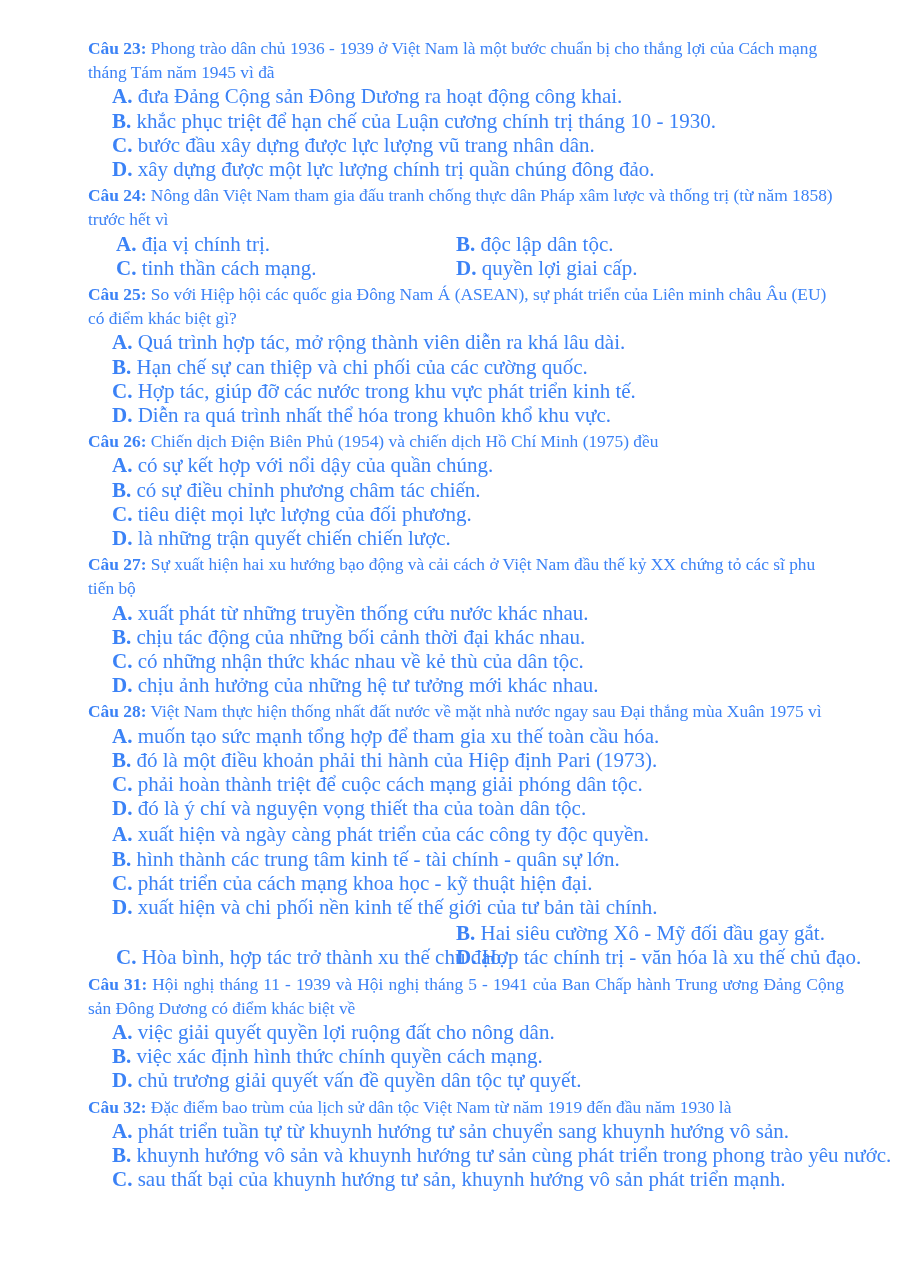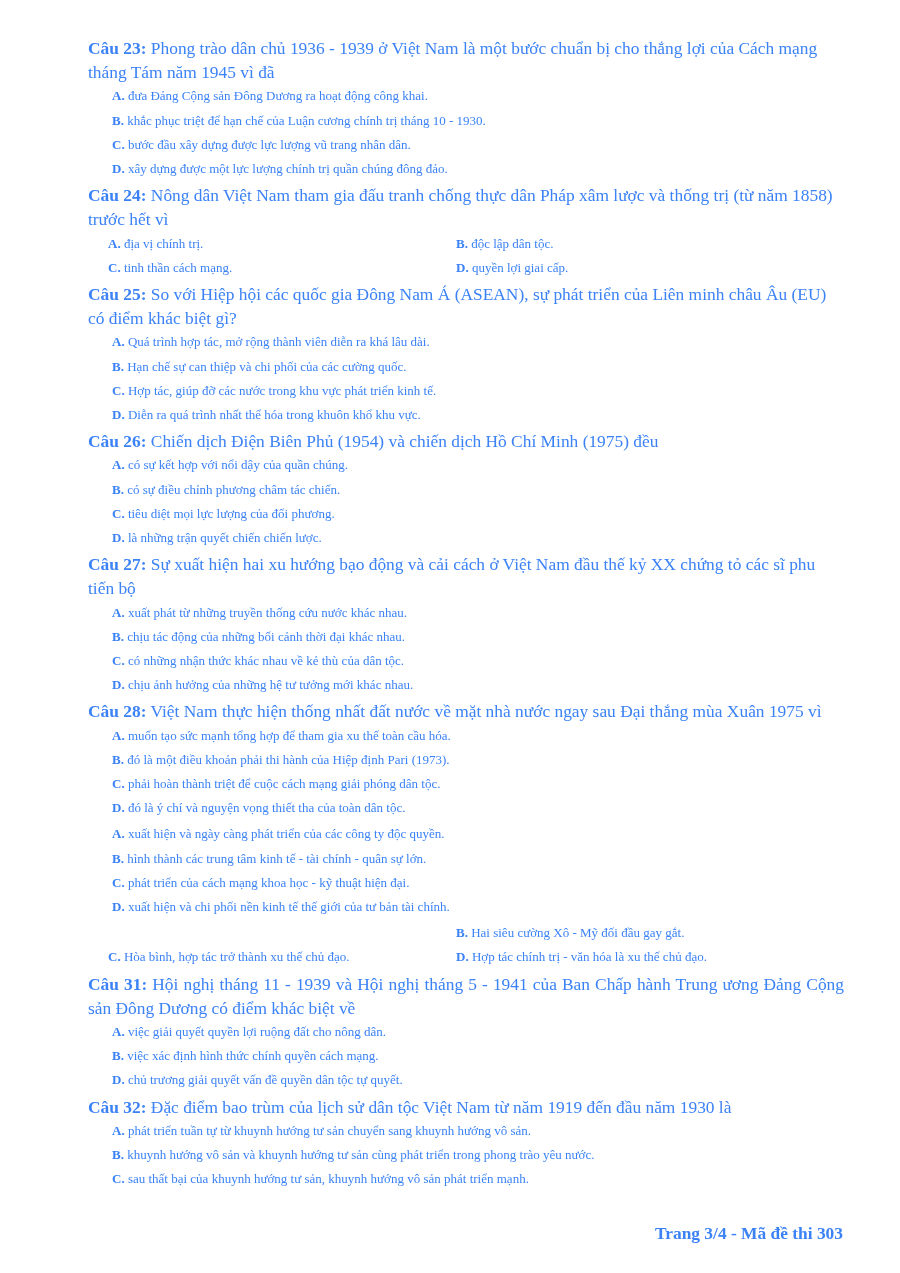--- a/index.html
+++ b/index.html
@@ -39,42 +39,42 @@
     text-align-last: left;
   }
   .q-label {
     font-weight: bold;
   }
   .opts {
     margin: 0;
     padding: 0;
   }
   .opt {
-    font-size: 13px;
+    font-size: 21px;
     line-height: 24.2px;
     margin-left: 24px;
     white-space: nowrap;
   }
   .opt-letter {
     font-weight: bold;
   }
   .opts-2col {
     position: relative;
   }
   .row2 {
     display: block;
     position: relative;
     height: 24.2px;
   }
   .row2 .opt {
     position: absolute;
     top: 0;
     margin-left: 0;
   }
-  .row2 .col-a { left: 20px; }
+  .row2 .col-a { left: 28px; }
   .row2 .col-b { left: 368px; text-align: center; }
   .footer {
     position: absolute;
     left: 88px;
     right: 57px;
     top: 1222px;
     text-align: right;
     font-size: 17.4px;
     line-height: 22px;
     font-weight: bold;
@@ -173,14 +173,13 @@
       </div>
       <div class="q">
         <p class="q-stem"><span class="q-label">Câu 32:</span><span> Đặc điểm bao trùm của lịch sử dân tộc Việt Nam từ năm 1919 đến đầu năm 1930 là</span></p>
         <div class="opts">
           <div class="opt"><span class="opt-letter">A.</span><span> phát triển tuần tự từ khuynh hướng tư sản chuyển sang khuynh hướng vô sản.</span></div>
           <div class="opt"><span class="opt-letter">B.</span><span> khuynh hướng vô sản và khuynh hướng tư sản cùng phát triển trong phong trào yêu nước.</span></div>
           <div class="opt"><span class="opt-letter">C.</span><span> sau thất bại của khuynh hướng tư sản, khuynh hướng vô sản phát triển mạnh.</span></div>
         </div>
       </div>
     </div>
-  <div class="footer">Trang 3/4 - Mã đề thi 303</div>
 </div>
 
 </body></html>

